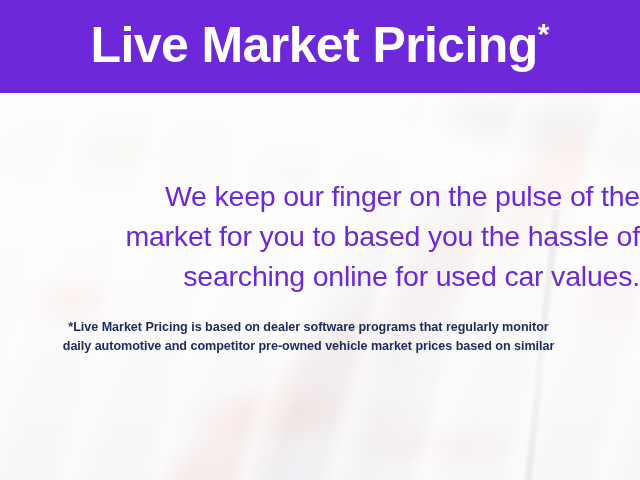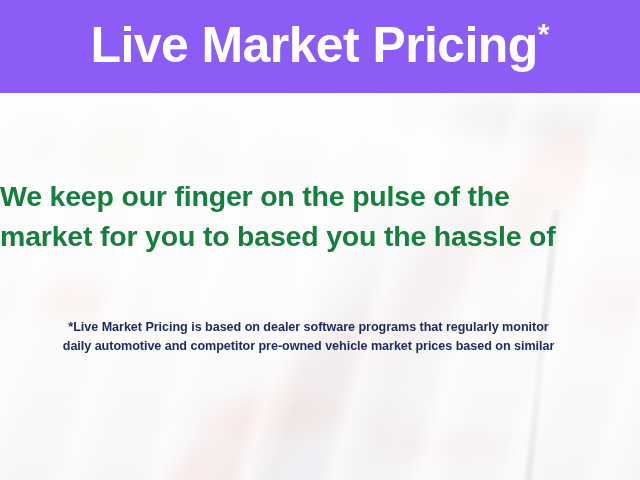--- a/index.html
+++ b/index.html
@@ -125,21 +125,21 @@
       rgba(255,255,255,0.66) 100%);
   }
 
   
   #header-band {
     position: absolute;
     top: 0;
     left: 0;
     width: 640px;
     height: 93px;
-    background: #8b5cf6;
+    background: #6d28d9;
     display: flex;
     align-items: center;
     justify-content: center;
     box-sizing: border-box;
   }
   #header-title {
     color: #ffffff;
     font-size: 50px;
     font-weight: bold;
     letter-spacing: -0.6px;
@@ -154,24 +154,24 @@
     font-weight: bold;
     letter-spacing: 0;
   }
 
   
   #headline {
     position: absolute;
     top: 176px;
     left: 0;
     width: 640px;
-    text-align: left;
-    color: #15803d;
+    text-align: right;
+    color: #6d28d9;
     font-size: 28.5px;
-    font-weight: bold;
+    font-weight: normal;
     line-height: 40px;
     letter-spacing: -0.2px;
   }
   #headline .hl-line {
     display: block;
     white-space: nowrap;
   }
 
   
   #disclaimer {
@@ -206,20 +206,21 @@
   <div class="bg-layer bg-sweep"></div>
   <div class="bg-layer bg-veil"></div>
 
   <div id="header-band">
     <h1 id="header-title"><span>Live Market Pricing</span><span class="star">*</span></h1>
   </div>
 
   <div id="headline">
     <span class="hl-line">We keep our finger on the pulse of the</span>
     <span class="hl-line">market for you to based you the hassle of</span>
+    <span class="hl-line">searching online for used car values.</span>
   </div>
 
   <div id="disclaimer">
     <span class="fp-line">*Live Market Pricing is based on dealer software programs that regularly monitor</span>
     <span class="fp-line">daily automotive and competitor pre-owned vehicle market prices based on similar</span>
   </div>
 
 </div>
 
 </body></html>

